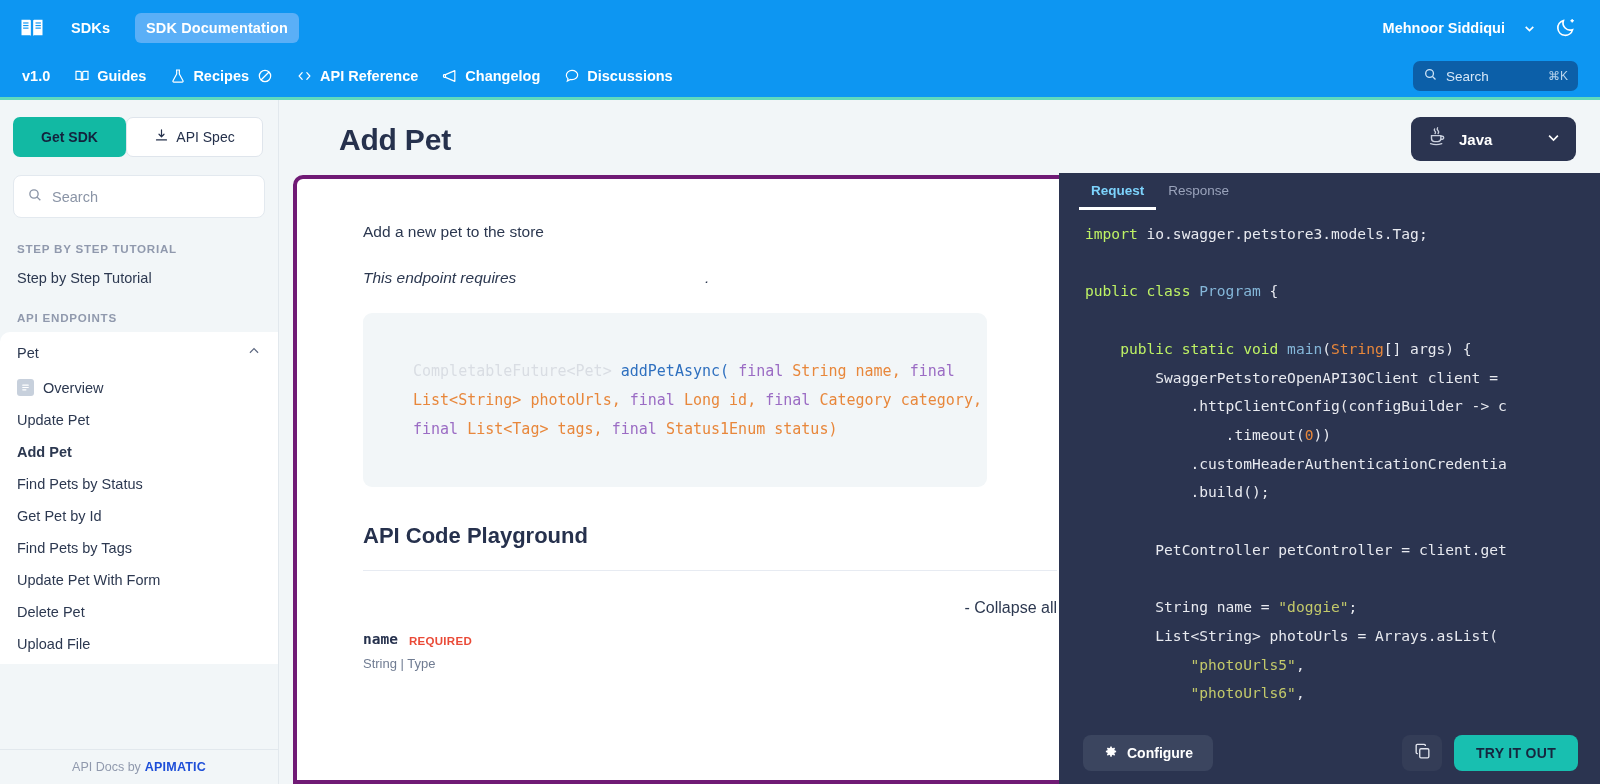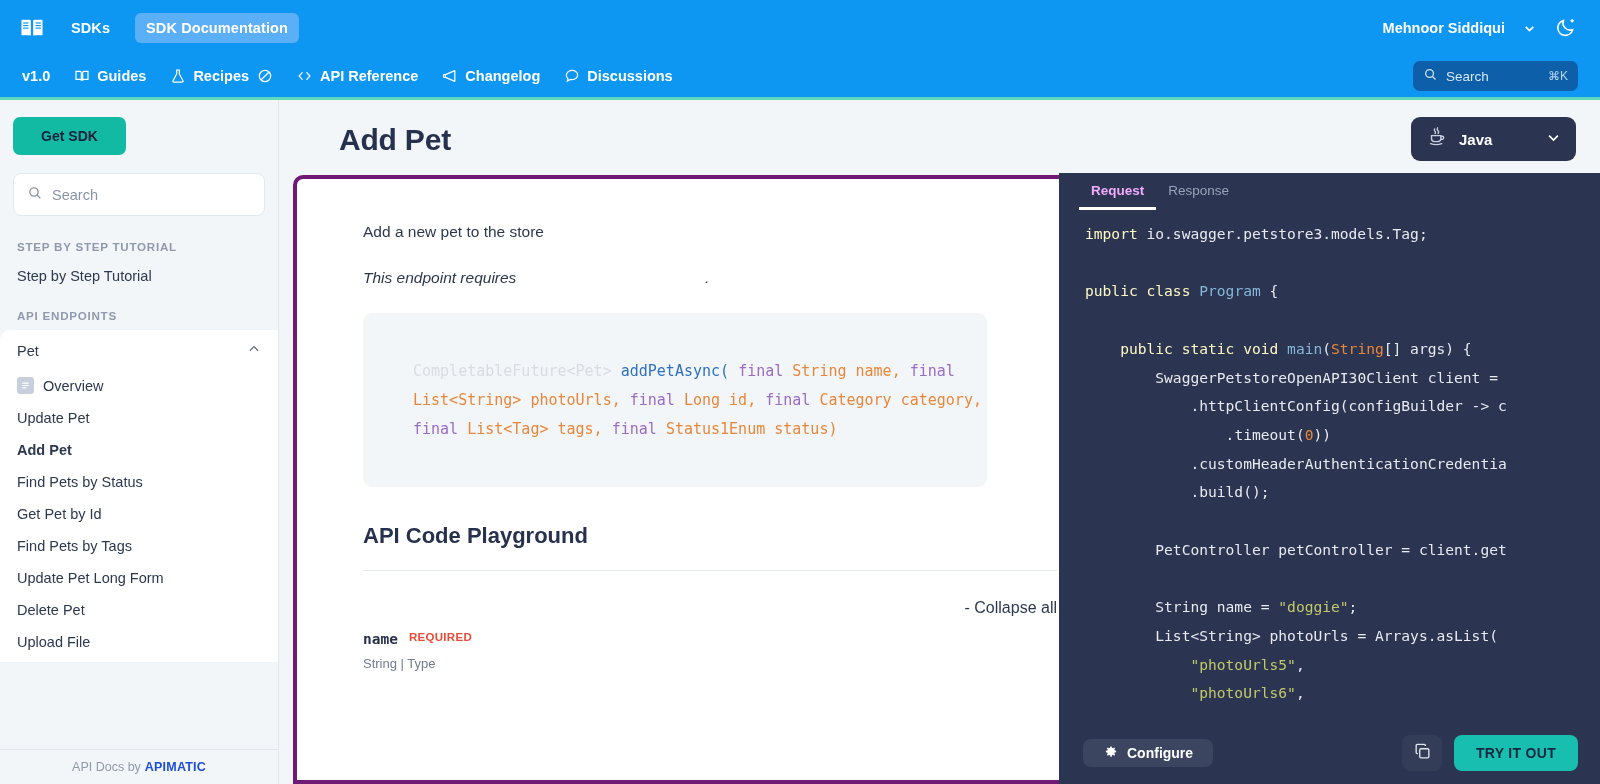--- a/index.html
+++ b/index.html
@@ -111,21 +111,21 @@
     font-family: "DejaVu Sans Mono", monospace; font-size: 15px; line-height: 28.8px;
   }
   .t-dim  { color: #d9dde3; }
   .t-fn   { color: #2f70bf; }
   .t-kw   { color: #9b6cc4; }
   .t-ty   { color: #e8873b; }
   .sec-title { font-size: 22px; font-weight: 700; color: #26314d; margin-top: 36px; }
   .sec-rule { border-top: 1px solid #e7ebf2; margin-top: 21px; width: 694px; }
   .collapse-row { width: 694px; display: flex; justify-content: flex-end;
     font-size: 16px; color: #2c3850; margin-top: 28px; cursor: pointer; }
-  .param-row { margin-top: 14px; display: flex; align-items: flex-start; gap: 11px; }
+  .param-row { margin-top: 14px; display: flex; align-items: flex-end; gap: 11px; }
   .param-name { font-family: "DejaVu Sans Mono", monospace; font-size: 14.5px; font-weight: 700; color: #26314d; }
   .param-req { font-size: 11.5px; font-weight: 700; color: #ea4a37; letter-spacing: .3px; }
   .param-type { font-size: 13px; color: #707c92; margin-top: 9px; }
 
   
   .content-sb { position: absolute; left: 1048px; top: 188px; width: 10px; height: 122px;
     background: #c6cde0; border-radius: 5px; z-index: 5; cursor: pointer; }
 
   
   .lang-select {
@@ -138,39 +138,39 @@
   
   .codepanel {
     position: absolute; right: 0; top: 73px; bottom: 0; width: 541px;
     background: #2b3450; display: flex; flex-direction: column; z-index: 10; overflow: hidden;
   }
   .code-tabs { display: flex; gap: 0; padding: 0 20px; flex: 0 0 37px; align-items: stretch; }
   .code-tab {
     font-size: 13.5px; color: #9aa3bb; display: flex; align-items: center;
     padding: 0 12px; cursor: pointer; border-bottom: 3px solid transparent;
   }
-  .code-tab.active { color: #f0abfc; font-weight: 700; border-bottom-color: #fff; }
+  .code-tab.active { color: #7dd3fc; font-weight: 700; border-bottom-color: #fff; }
   .code-body {
     flex: 1; min-height: 0; overflow: hidden; padding: 10px 0 0 26px;
     font-family: "DejaVu Sans Mono", monospace; font-size: 14.6px; line-height: 28.7px;
     color: #e8eaf0; white-space: pre;
   }
-  .c-kw   { color: #fef9c3; }
+  .c-kw   { color: #bef264; }
   .c-cls  { color: #85b7d9; }
   .c-str  { color: #c3c96a; }
   .c-num  { color: #e8873b; }
   .c-ty   { color: #e8873b; }
   .c-pl   { color: #e8eaf0; }
   .code-foot {
     flex: 0 0 62px; display: flex; align-items: center; padding: 0 22px 0 24px; gap: 12px;
     background: #2b3450;
   }
   .btn-configure {
     background: #3b455f; color: #fff; border: none; border-radius: 8px;
-    height: 28px; padding: 0 20px; font-size: 14px; font-weight: 700;
+    height: 36px; padding: 0 20px; font-size: 14px; font-weight: 700;
     display: flex; align-items: center; gap: 9px; cursor: pointer;
   }
   .btn-copy {
     margin-left: auto; background: #343d57; border: none; border-radius: 8px;
     width: 40px; height: 36px; display: flex; align-items: center; justify-content: center;
     color: #e2e5ee; cursor: pointer;
   }
   .btn-try {
     background: #18bfb0; color: #16263f; border: none; border-radius: 8px;
     height: 36px; padding: 0 22px; font-size: 14px; font-weight: 700; letter-spacing: .3px; cursor: pointer;
@@ -285,20 +285,28 @@
       <span class="kbd">⌘K</span>
     </div>
   </div>
 
   <div class="body">
 
     <aside class="sidebar">
       <div class="side-top">
         <div class="btn-row">
           <button class="btn-getsdk">Get SDK</button>
+          <button class="btn-apispec">
+            <span>
+              <svg width="15" height="15" viewBox="0 0 24 24" fill="none" stroke="currentColor" stroke-width="1.9" stroke-linecap="round" stroke-linejoin="round">
+                <path d="M12 3v10M8 10l4 4 4-4M4 19h16"></path>
+              </svg>
+            </span>
+            <span>API Spec</span>
+          </button>
         </div>
         <div class="side-search">
           <span>
             <svg width="16" height="16" viewBox="0 0 24 24" fill="none" stroke="#8a94a6" stroke-width="2">
               <circle cx="10.5" cy="10.5" r="6.2"></circle>
                 <path d="M15.2 15.2L20 20"></path>
             </svg>
           </span>
           <span class="ph">Search</span>
         </div>
@@ -326,21 +334,21 @@
                 <path d="M6 7h12M6 12h12M6 17h7"></path>
               </svg>
             </span>
             <span>Overview</span>
           </div>
           <div class="side-sub">Update Pet</div>
           <div class="side-sub sel">Add Pet</div>
           <div class="side-sub">Find Pets by Status</div>
           <div class="side-sub">Get Pet by Id</div>
           <div class="side-sub">Find Pets by Tags</div>
-          <div class="side-sub">Update Pet Long Form</div>
+          <div class="side-sub">Update Pet With Form</div>
           <div class="side-sub">Delete Pet</div>
           <div class="side-sub">Upload File</div>
         </div>
       </div>
 
       <div class="side-foot">
         <span>API Docs by</span>
         <b>APIMATIC</b>
       </div>
     </aside>

